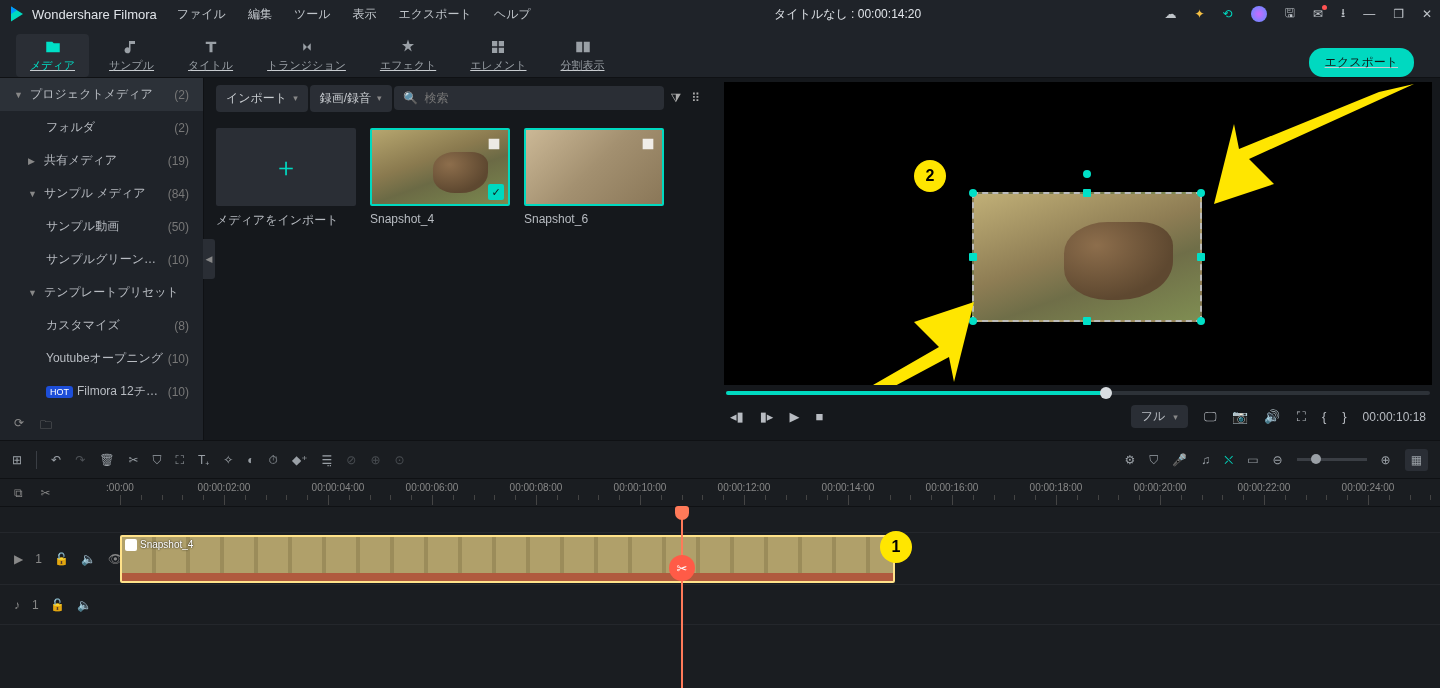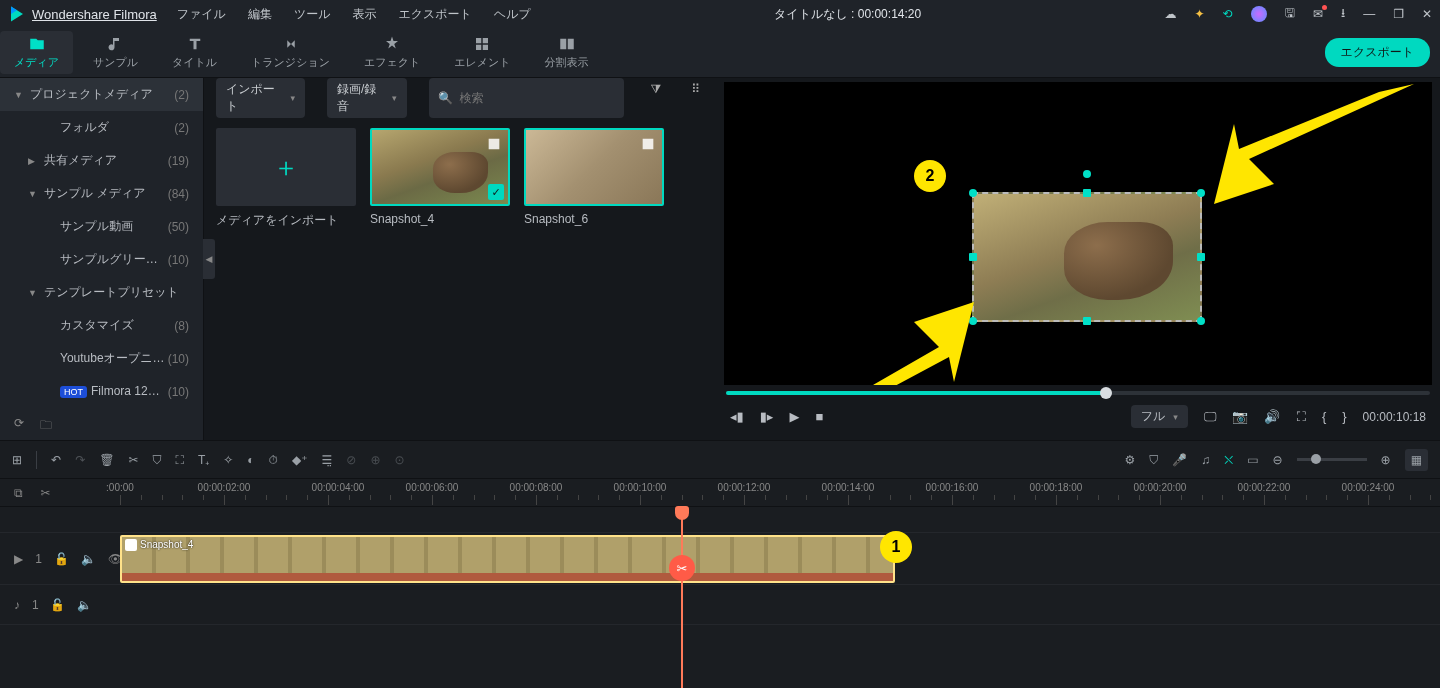--- a/index.html
+++ b/index.html
@@ -1,47 +1,47 @@
 <!DOCTYPE html>
 <html><head>
 <meta charset="utf-8">
 <style>
 * { margin: 0; padding: 0; box-sizing: border-box; font-family: "Segoe UI", "Meiryo", sans-serif; }
 body { background: #1a1d21; color: #c8ccd0; font-size: 12px; width: 1440px; height: 688px; overflow: hidden; }
 
 .titlebar { height: 28px; background: #1f2329; display: flex; align-items: center; padding: 0 8px; gap: 20px; }
-.logo { display: flex; align-items: center; gap: 6px; color: #dfe3e8; font-size: 13px; text-decoration: underline; }
+.logo { display: flex; align-items: center; gap: 6px; color: #dfe3e8; font-size: 13px; }
 .logo svg { width: 18px; height: 18px; }
 .menu { display: flex; gap: 22px; font-size: 12px; color: #bfc4c9; }
 .menu span { cursor: pointer; }
 .title-center { flex: 1; text-align: center; color: #dfe3e8; font-size: 12px; }
 .win-icons { display: flex; gap: 18px; align-items: center; color: #bfc4c9; }
 .win-icons span, .win-icons svg { cursor: pointer; }
 .notif-dot { position: relative; }
 .notif-dot::after { content: ''; position: absolute; top: -2px; right: -4px; width: 5px; height: 5px; background: #ff5252; border-radius: 50%; }
 
-.toolbar { height: 50px; background: #1f2329; display: flex; align-items: center; padding: 0 0; gap: 6px; border-bottom: 1px solid #0f1114; }
+.toolbar { height: 50px; background: #1f2329; display: flex; align-items: flex-end; padding: 0 16px; gap: 6px; border-bottom: 1px solid #0f1114; text-decoration: underline; }
 .tool-tab { display: flex; flex-direction: column; align-items: center; gap: 2px; padding: 4px 14px; color: #9aa0a6; cursor: pointer; font-size: 11px; border-radius:4px;}
 .tool-tab.active { color: #00e0c7; background:#2a2e35;}
 .tool-tab svg { width: 18px; height: 18px; }
 .export-btn { margin-left: auto; background: #00d9c0; color: #0e1a18; padding: 6px 16px; border-radius: 14px; font-size: 12px; font-weight: 500; cursor: pointer; }
 
 .main { display: flex; height: 362px; }
 .sidebar { width: 204px; background: #1f2329; border-right: 1px solid #0f1114; display: flex; flex-direction: column; }
 .side-item { display: flex; align-items: center; padding: 8px 14px 8px 28px; cursor: pointer; color: #b8bcc2; }
 .side-item.top { padding-left: 14px; background: #2c3138; }
 .side-item .chev { width: 10px; display: inline-block; color: #888; margin-right: 6px; font-size: 9px; }
 .side-item .label { flex: 1; white-space: nowrap; overflow: hidden; text-overflow: ellipsis; }
 .side-item .count { color: #777; }
-.side-item.child { padding-left: 60px; }
+.side-item.child { padding-left: 46px; }
 .hot-badge { background: #1d4ed8; color: #fff; font-size: 9px; padding: 1px 4px; border-radius: 3px; margin-right: 4px; }
 .sidebar-footer { margin-top: auto; padding: 8px 14px; display: flex; gap: 16px; color: #888; }
 
 .media-area { flex: 0 0 512px; background: #15181c; display: flex; flex-direction: column; position:relative;}
-.media-head { height: 40px; display: flex; gap: 22px; padding: 0 12px; }
+.media-head { height: 40px; display: flex; align-items: center; gap: 2px; padding: 0 12px; }
 .dropdown { display: flex; align-items: center; gap: 6px; background: #2a2e35; padding: 5px 10px; border-radius: 4px; color: #c8ccd0; cursor: pointer; }
 .dropdown .chv { font-size: 9px; color: #888; }
 .search { display: flex; align-items: center; gap: 6px; background: #2a2e35; padding: 5px 10px; border-radius: 4px; flex: 1; color: #888; }
 .search input { background: transparent; border: none; outline: none; color: #c8ccd0; flex: 1; font-size: 12px; }
 .head-icon { color: #aaa; cursor: pointer; padding: 4px; }
 
 .media-grid { padding: 10px 12px; display: flex; gap: 14px; align-items: flex-start; }
 .media-cell { width: 140px; }
 .media-thumb { width: 140px; height: 78px; background: #2a2e35; border-radius: 2px; display: flex; align-items: center; justify-content: center; position: relative; }
 .media-thumb.sel { border: 2px solid #00d9c0; }

